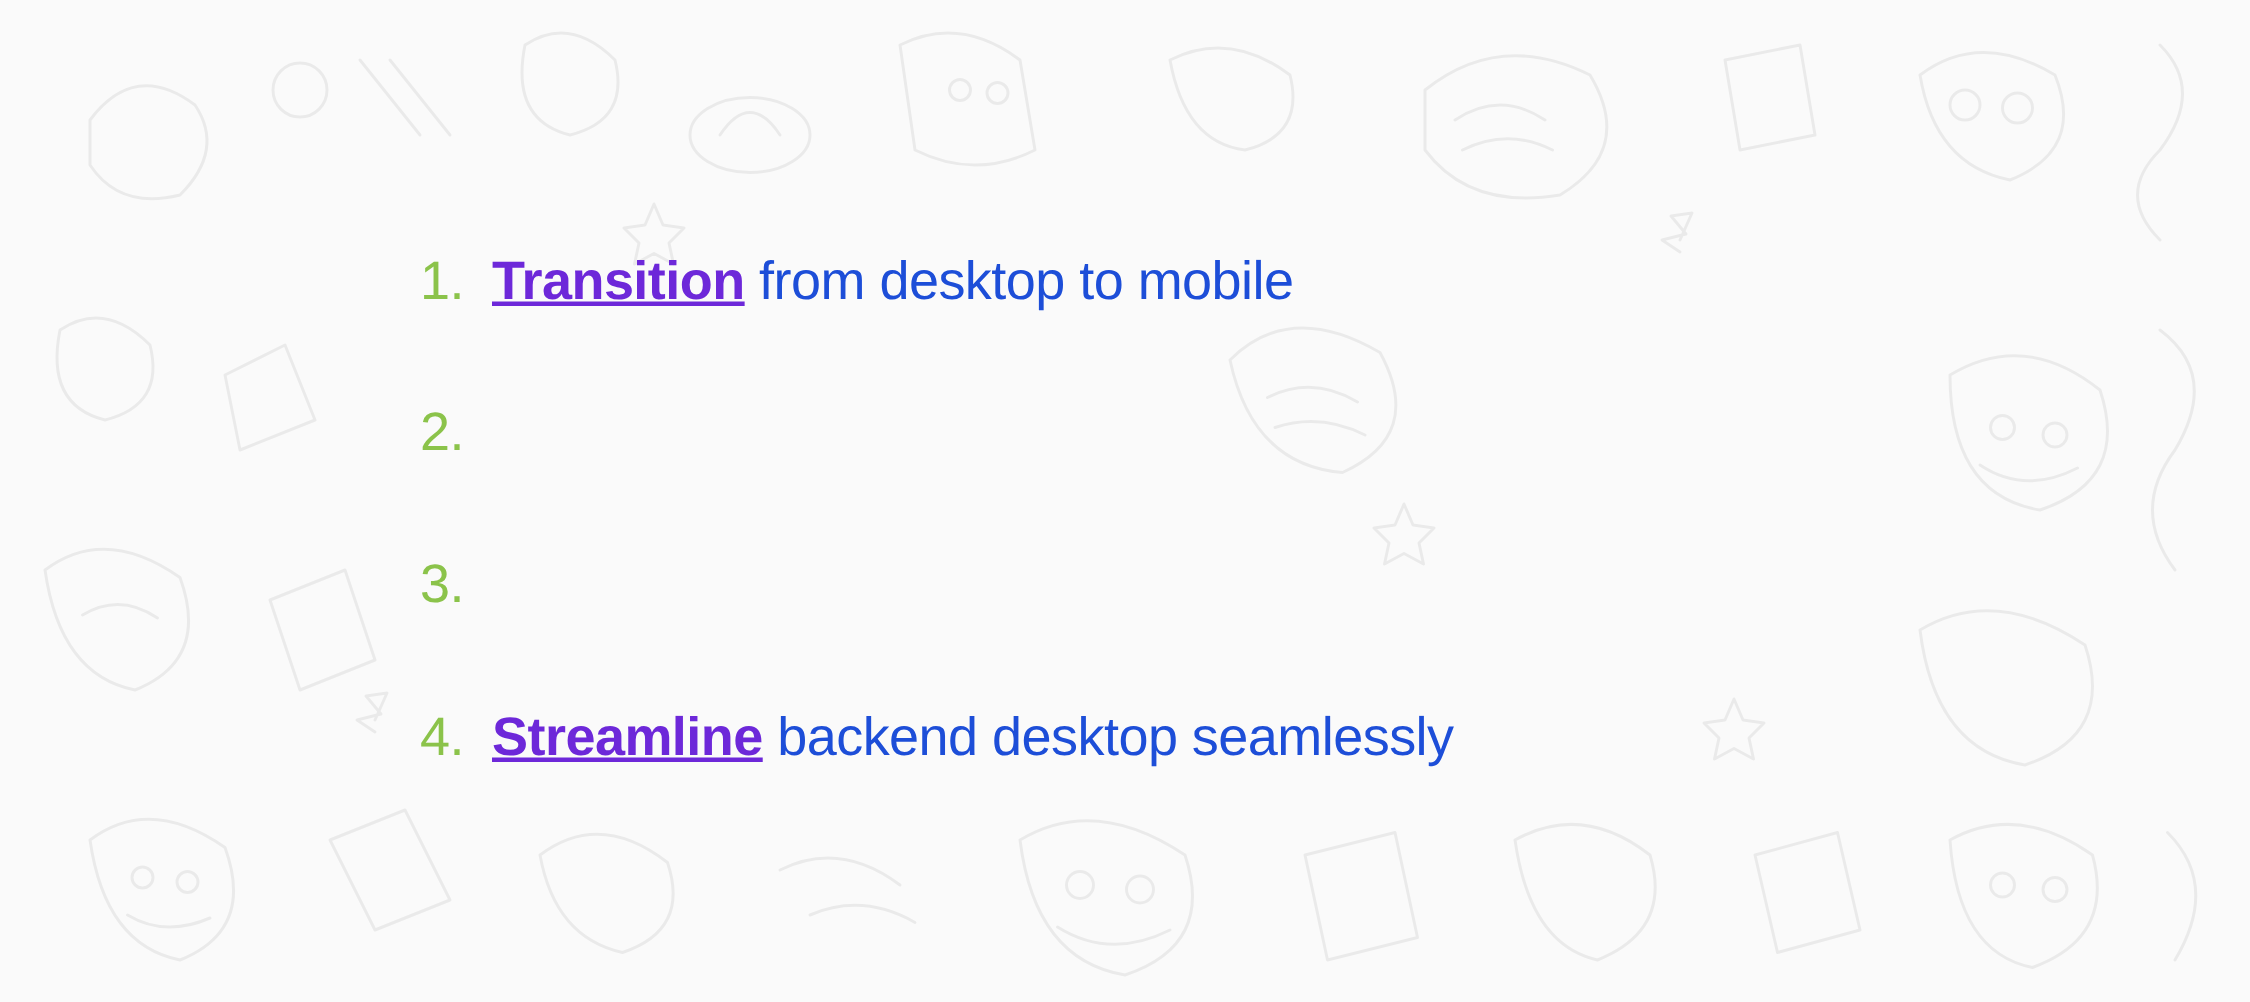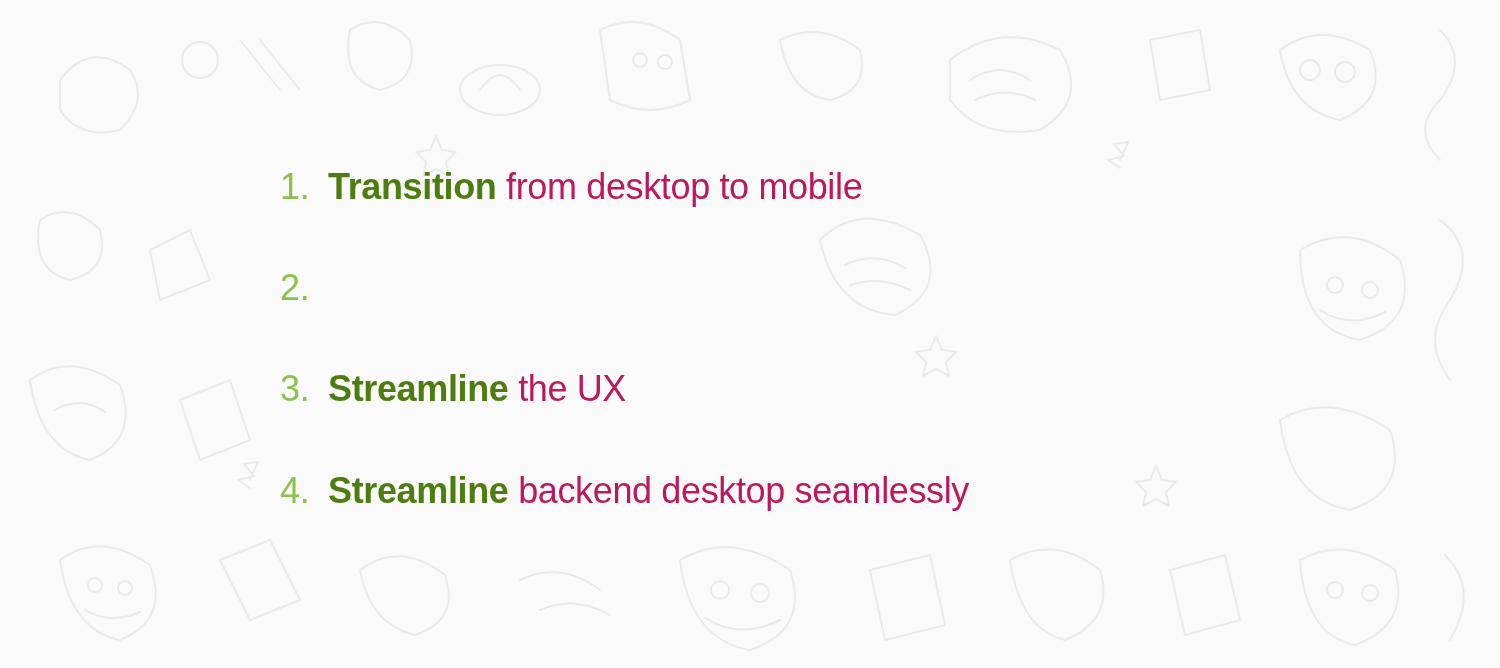--- a/index.html
+++ b/index.html
@@ -40,24 +40,25 @@
     letter-spacing: -0.01em;
   }
   .num {
     color: #8bc34a;
     font-weight: 400;
     margin-right: 14px;
     min-width: 34px;
   }
   .bold {
     font-weight: 700;
-    color: #4d7c0f;
+    color: #6d28d9;
+    text-decoration: underline;
   }
   .rest {
-    color: #be185d;
+    color: #1d4ed8;
   }
 </style>
 </head>
 <body>
 
 <svg class="doodle-bg" viewBox="0 0 1500 668" preserveAspectRatio="xMidYMid slice">
   <g stroke="#000" stroke-width="2" fill="none" stroke-linecap="round" stroke-linejoin="round">
 
     <path d="M60 80 Q90 40 130 70 Q150 100 120 130 Q80 140 60 110 Z"></path>
     <circle cx="200" cy="60" r="18"></circle>
@@ -122,23 +123,20 @@
       <span class="num">1.</span>
       <span>
         <span class="bold">Transition</span><span class="rest"> from desktop to mobile</span>
       </span>
     </li>
     <li class="list-item">
       <span class="num">2.</span>
     </li>
     <li class="list-item">
       <span class="num">3.</span>
-      <span>
-        <span class="bold">Streamline</span><span class="rest"> the UX</span>
-      </span>
     </li>
     <li class="list-item">
       <span class="num">4.</span>
       <span>
         <span class="bold">Streamline</span><span class="rest"> backend desktop seamlessly</span>
       </span>
     </li>
   </ol>
 </div>
 

